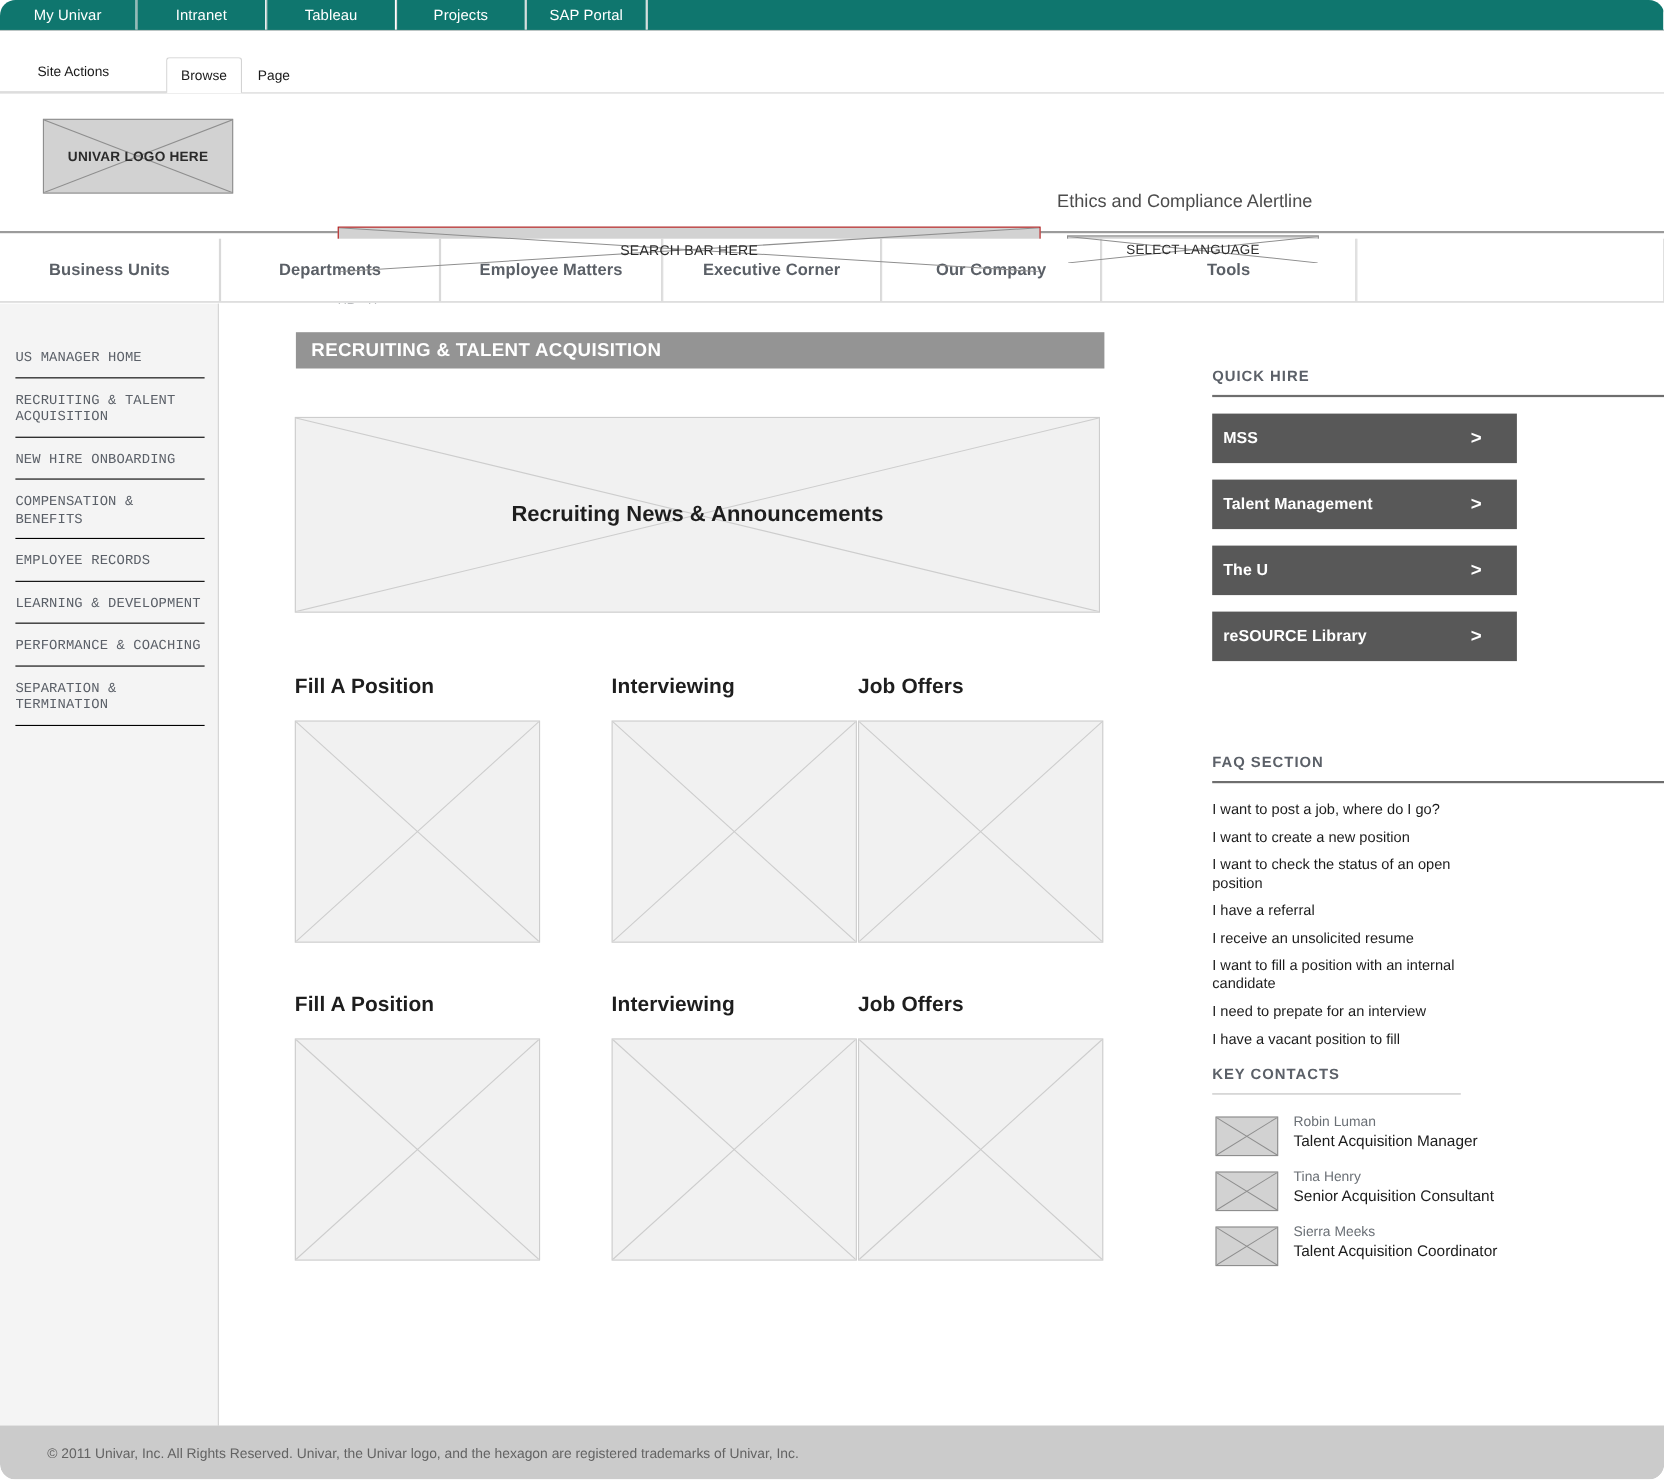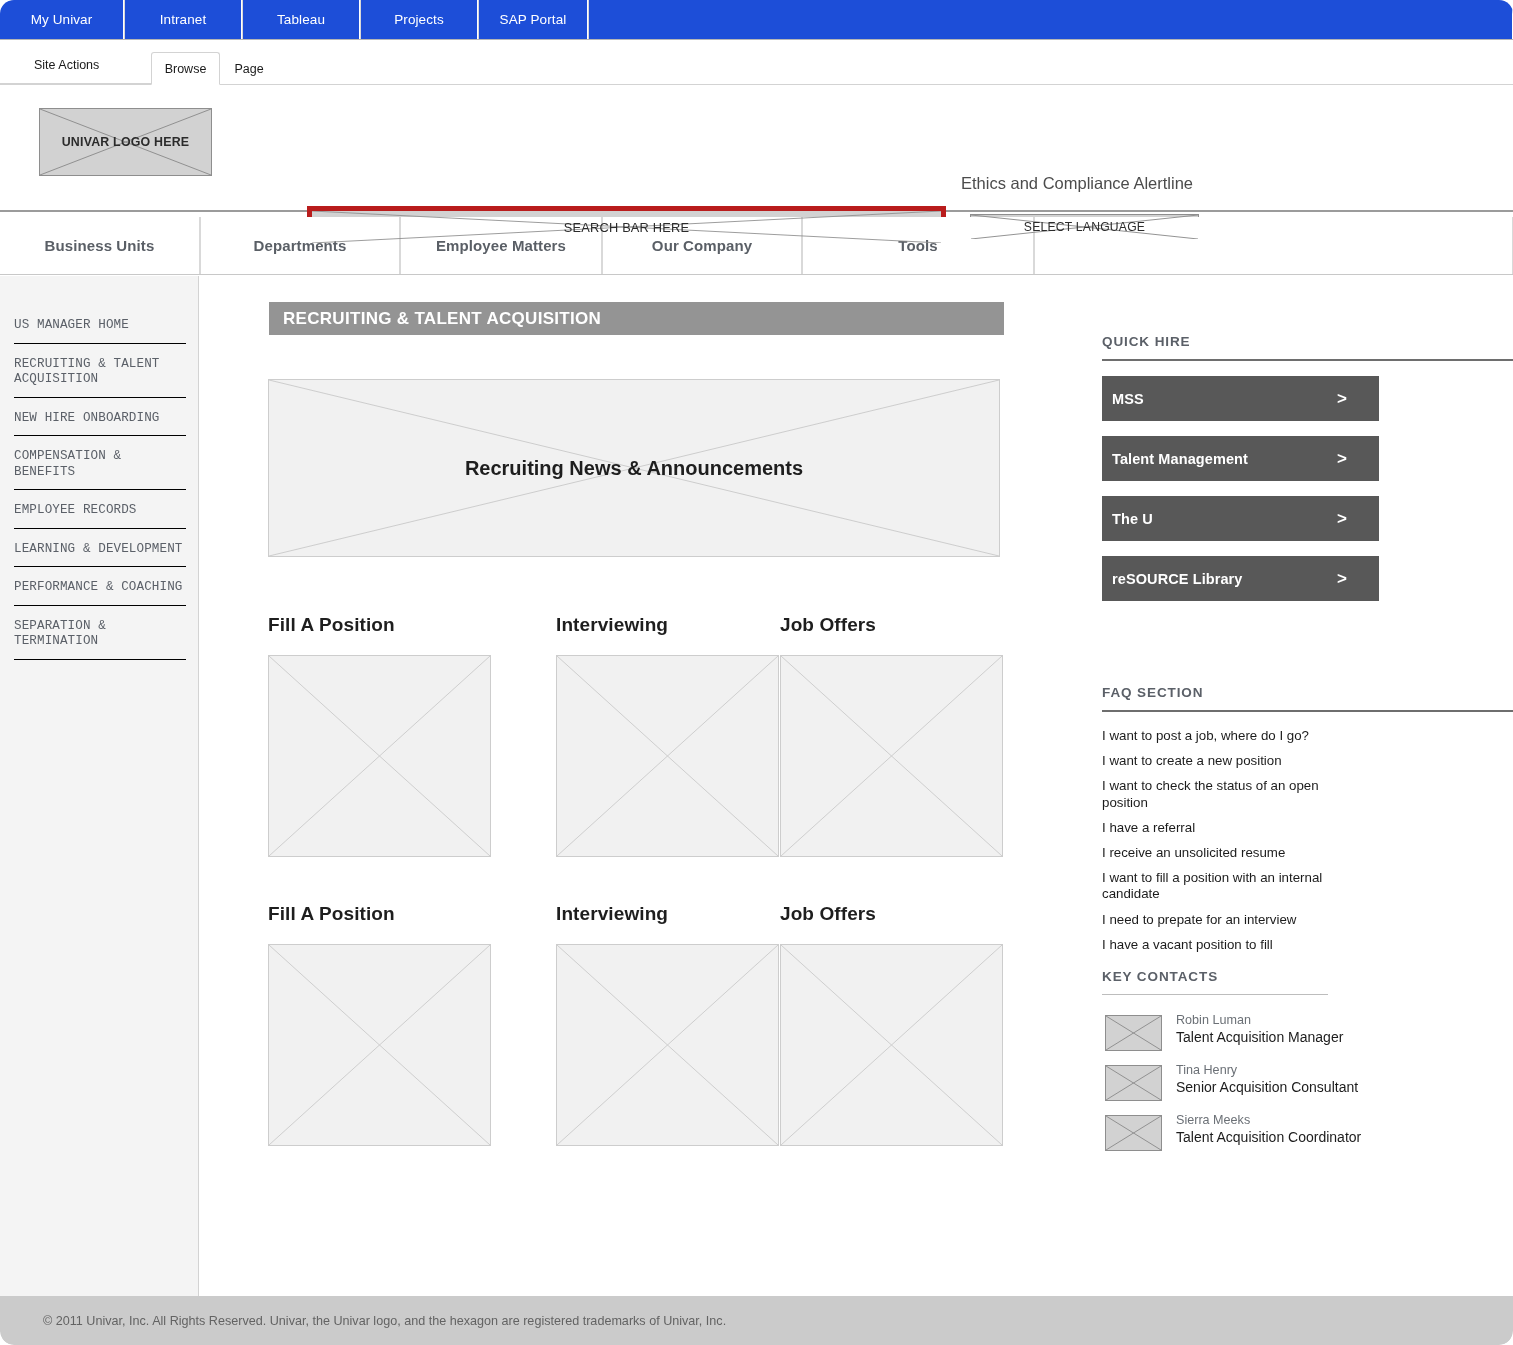--- a/index.html
+++ b/index.html
@@ -18,22 +18,22 @@
     background: #ffffff;
     border-radius: 14px 14px 14px 14px;
     overflow: hidden;
   }
 
   
   .global-nav {
     position: absolute;
     top: 0; left: 0;
     width: 1513px;
-    height: 40px;
-    background: #1d4ed8;
+    height: 28px;
+    background: #0f766e;
     border-radius: 12px 0 0 0;
     display: flex;
     align-items: stretch;
     border-bottom: 1px solid #b6b6b6;
   }
   .global-nav .gn-item {
     display: flex;
     align-items: center;
     justify-content: center;
     color: #ffffff;
@@ -102,21 +102,21 @@
     display: flex; align-items: center; justify-content: center;
     font-size: 12.4px; font-weight: bold; color: #2b2b2b; letter-spacing: .2px;
     z-index: 2;
   }
   .xbox-lines { position: absolute; inset: 0; z-index: 1; }
 
   .search-box {
     position: absolute; left: 307px; top: 120px;
     width: 639px; height: 42px;
     background: #d2d2d2;
-    border: 5px solid #b91c1c;
+    border: 1px solid #b91c1c;
   }
   .search-box .label {
     position: absolute; inset: 0;
     display: flex; align-items: center; justify-content: center;
     font-size: 12.8px; color: #2b2b2b; letter-spacing: .2px; z-index: 2;
   }
 
   .breadcrumb {
     position: absolute; left: 307px; top: 189px;
     font-size: 11.5px; color: #6d7278;
@@ -394,20 +394,23 @@
 
   <div class="main-nav">
     <div class="mn-item mw0">
       <span>Business Units</span>
     </div>
     <div class="mn-item mw1">
       <span>Departments</span>
     </div>
     <div class="mn-item mw2">
       <span>Employee Matters</span>
+    </div>
+    <div class="mn-item mw3">
+      <span>Executive Corner</span>
     </div>
     <div class="mn-item mw4">
       <span>Our Company</span>
     </div>
     <div class="mn-item mw5">
       <span>Tools</span>
     </div>
     <div class="mn-item mn-filler"></div>
   </div>
 

